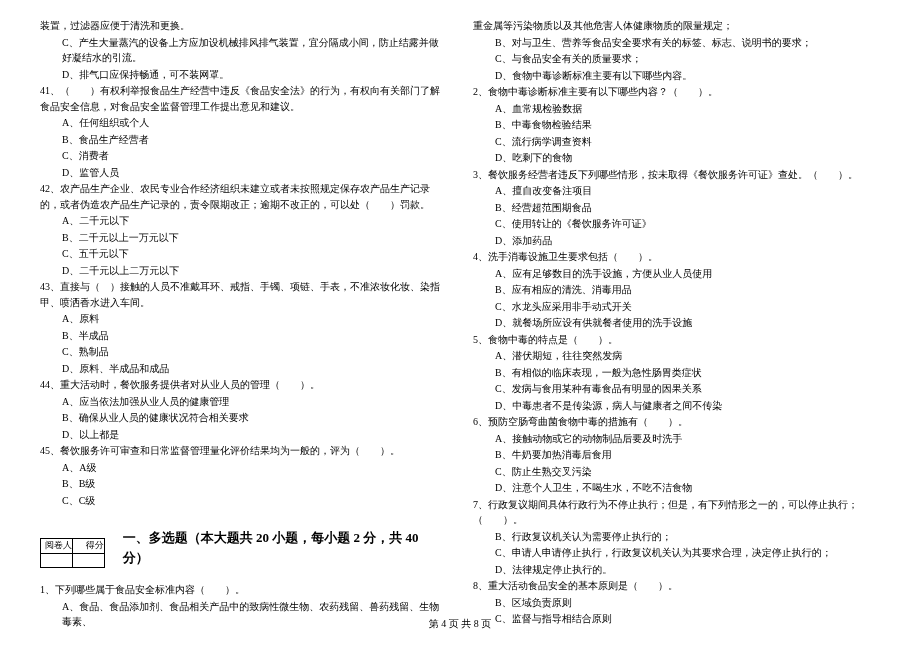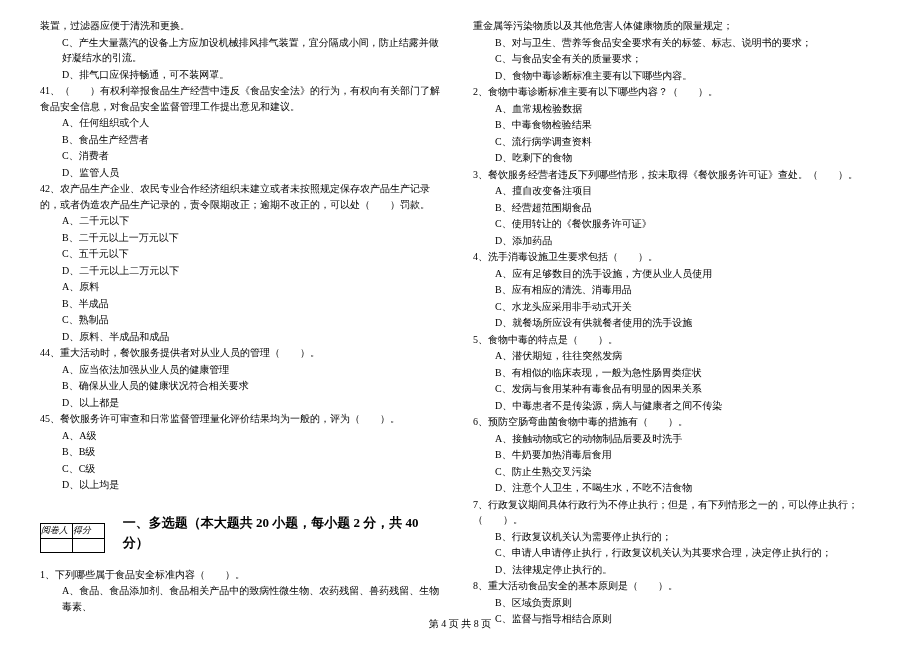--- a/index.html
+++ b/index.html
@@ -32,22 +32,21 @@
     .score-table {
       border-collapse: collapse;
       margin: 14px 0 6px 0;
       float:left;
     }
     .score-table td {
       border: 1px solid #000;
       width: 32px;
       height: 14px;
       font-size: 9px;
-      text-align: left;
-      font-style: italic;
+      text-align: right;
     }
     .section-row { display:flex; align-items:flex-end; gap:18px; margin-top:12px; margin-bottom:8px;}
     .footer {
       position: absolute;
       bottom: 19px;
       left: 0; right: 0;
       text-align: center;
       font-size: 10px;
     }
   </style>
@@ -66,35 +65,35 @@
     <div class="para indent1">B、食品生产经营者</div>
     <div class="para indent1">C、消费者</div>
     <div class="para indent1">D、监管人员</div>
 
     <div class="para">42、农产品生产企业、农民专业合作经济组织未建立或者未按照规定保存农产品生产记录的，或者伪造农产品生产记录的，责令限期改正；逾期不改正的，可以处（　　）罚款。</div>
     <div class="para indent1">A、二千元以下</div>
     <div class="para indent1">B、二千元以上一万元以下</div>
     <div class="para indent1">C、五千元以下</div>
     <div class="para indent1">D、二千元以上二万元以下</div>
 
+    <div class="para">43、直接与（　）接触的人员不准戴耳环、戒指、手镯、项链、手表，不准浓妆化妆、染指甲、喷洒香水进入车间。</div>
     <div class="para indent1">A、原料</div>
     <div class="para indent1">B、半成品</div>
     <div class="para indent1">C、熟制品</div>
     <div class="para indent1">D、原料、半成品和成品</div>
 
     <div class="para">44、重大活动时，餐饮服务提供者对从业人员的管理（　　）。</div>
     <div class="para indent1">A、应当依法加强从业人员的健康管理</div>
     <div class="para indent1">B、确保从业人员的健康状况符合相关要求</div>
     <div class="para indent1">D、以上都是</div>
 
     <div class="para">45、餐饮服务许可审查和日常监督管理量化评价结果均为一般的，评为（　　）。</div>
     <div class="para indent1">A、A级</div>
     <div class="para indent1">B、B级</div>
     <div class="para indent1">C、C级</div>
-    <div class="para indent1">D、以上均是</div>
 
     <div class="section-row">
       <table class="score-table">
         <tbody>
             <tr>
           <td>阅卷人</td>
           <td>得分</td>
         </tr>
         <tr>
           <td></td>

